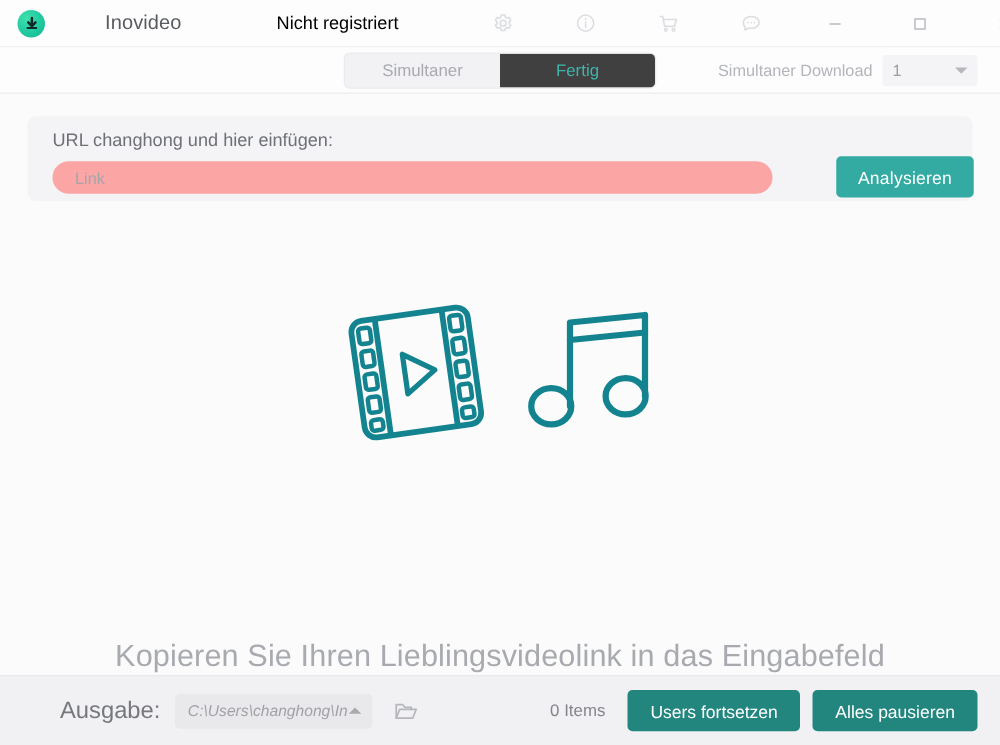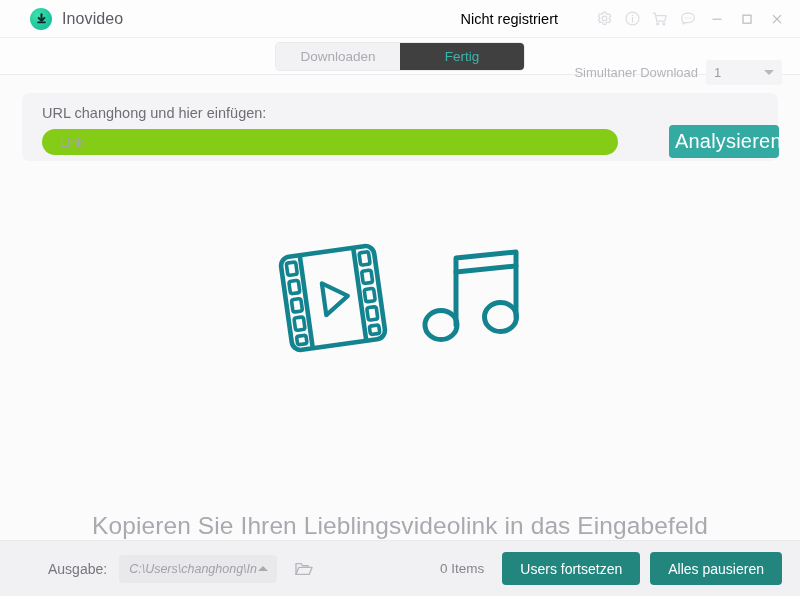--- a/index.html
+++ b/index.html
@@ -25,23 +25,24 @@
     box-sizing: border-box;
   }
 
   
   .titlebar {
     height: 38px;
     min-height: 38px;
     background: #fdfdfe;
     display: flex;
     align-items: center;
-    padding: 0 8px 0 30px;
+    padding: 0 8px 0 14px;
     box-sizing: border-box;
     border-bottom: 1px solid #eeeef1;
+    gap: 38px;
   }
   .logo {
     width: 22px;
     height: 22px;
     border-radius: 50%;
     background: radial-gradient(circle at 35% 32%, #3fe0ad 0%, #20c9a0 55%, #12b392 100%);
     display: flex;
     align-items: center;
     justify-content: center;
     flex: 0 0 auto;
@@ -114,21 +115,21 @@
     box-sizing: border-box;
   }
   .tab.active {
     background: #404040;
     color: #3cb6ac;
   }
 
   .sim-dl {
     position: absolute;
     right: 18px;
-    top: 16px;
+    top: 0;
     height: 36px;
     display: flex;
     align-items: center;
     gap: 8px;
   }
   .sim-dl-label {
     font-size: 13px;
     color: #b3b5ba;
     white-space: nowrap;
   }
@@ -173,21 +174,21 @@
     margin-bottom: 8px;
   }
   .url-row {
     display: flex;
     align-items: center;
     gap: 16px;
   }
   .url-input {
     flex: 1 1 auto;
     height: 26px;
-    background: #84cc16;
+    background: #fca5a5;
     border-radius: 13px;
     border: none;
     outline: none;
     padding: 0 18px;
     font-size: 13px;
     color: #555;
     font-family: "Liberation Sans", sans-serif;
     box-sizing: border-box;
   }
   .url-input::placeholder { color: #a4a6ab; }
@@ -195,21 +196,21 @@
   .analyze-btn {
     position: absolute;
     right: -1px;
     top: 32px;
     width: 110px;
     height: 33px;
     background: #33aba3;
     border: none;
     border-radius: 4px;
     color: #ffffff;
-    font-size: 20px;
+    font-size: 14px;
     font-family: "Liberation Sans", sans-serif;
     cursor: pointer;
     letter-spacing: .2px;
   }
 
   
   .empty-state {
     flex: 1 1 auto;
     display: flex;
     flex-direction: column;
@@ -237,21 +238,21 @@
     min-height: 56px;
     background: #f1f1f3;
     border-top: 1px solid #e9e9ec;
     display: flex;
     align-items: center;
     padding: 0 18px 0 48px;
     box-sizing: border-box;
     gap: 0;
   }
   .out-label {
-    font-size: 14px;
+    font-size: 19px;
     color: #76787e;
     margin-right: 12px;
     white-space: nowrap;
   }
   .path-select {
     width: 158px;
     height: 28px;
     background: #e9e9ec;
     border-radius: 4px;
     display: flex;
@@ -370,21 +371,21 @@
     </div>
     <div class="win-btn">
       <svg width="14" height="14" viewBox="0 0 14 14" aria-hidden="true">
         <path d="M3 3.2 L11 11.2 M11 3.2 L3 11.2" stroke="#b9bbc0" stroke-width="1.2"></path>
       </svg>
     </div>
   </div>
 
   <div class="tabbar">
     <div class="tabs">
-      <div class="tab">Downloaden</div>
+      <div class="tab">Simultaner</div>
       <div class="tab active">Fertig</div>
     </div>
 
     <div class="sim-dl">
       <span class="sim-dl-label">Simultaner Download</span>
       <div class="sim-select">
         <span class="sim-select-value">1</span>
         <span class="caret-down"></span>
       </div>
     </div>

